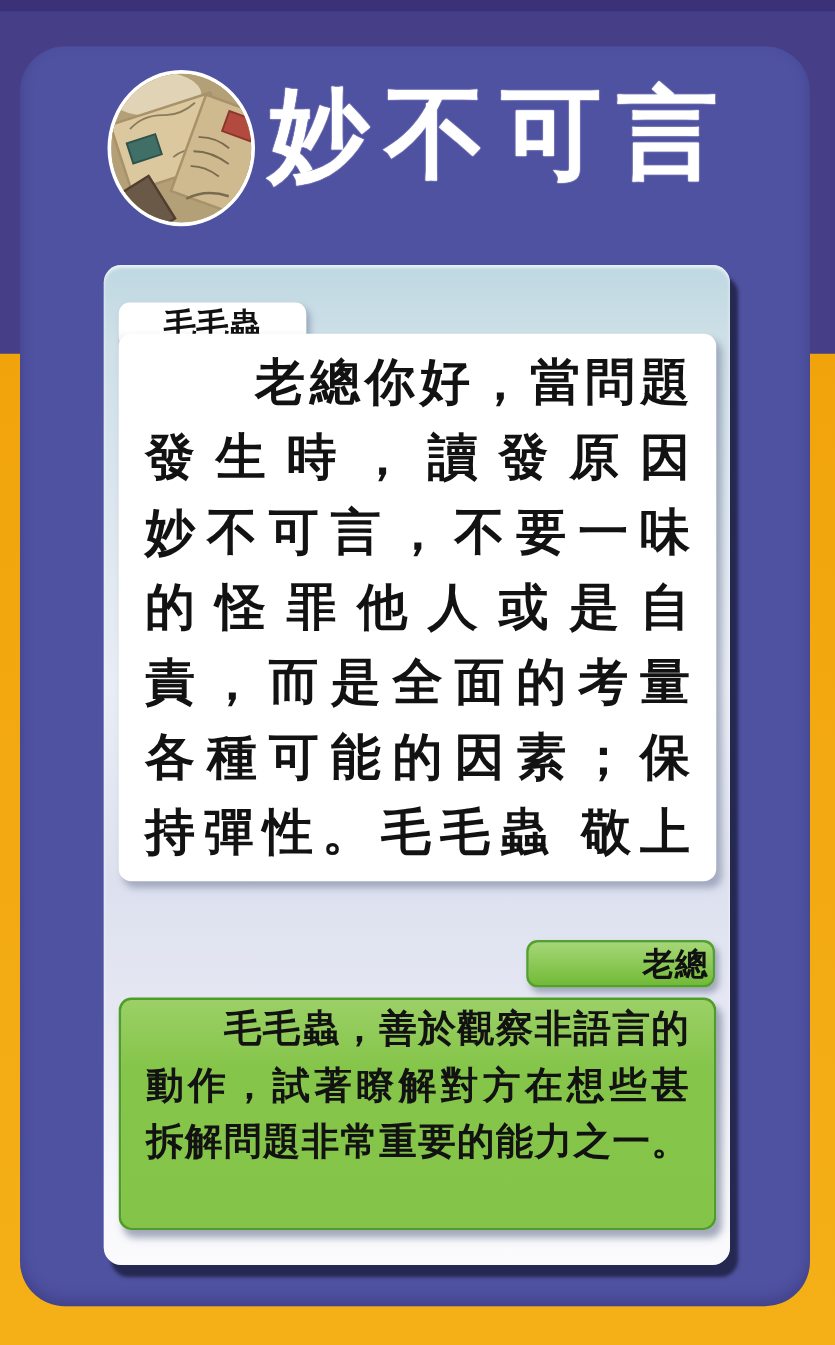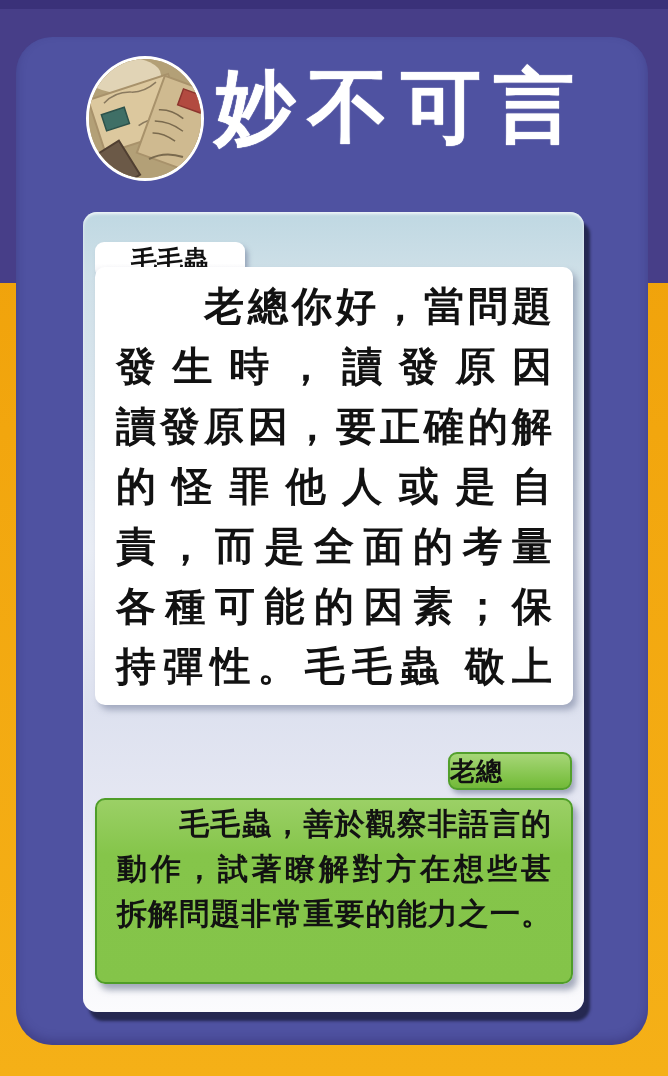--- a/index.html
+++ b/index.html
@@ -42,21 +42,21 @@
     position:absolute;display:flex;align-items:center;
     font-size:26px;font-weight:bold;color:#111111;
     box-sizing:border-box;
   }
   .tag-left{
     left:12px;top:11px;width:150px;height:36px;justify-content:center;
     background:linear-gradient(180deg,#ffffff 60%,#ededf2 100%);
     border-radius:9px;box-shadow:3px 4px 5px rgba(108,118,150,.55);margin-top:19px;
   }
   .tag-right{
-    right:12px;top:540px;width:124px;height:38px;justify-content:flex-start;
+    right:12px;top:540px;width:151px;height:38px;justify-content:flex-end;
     padding-right:4px;
     background:linear-gradient(180deg,#a6d677 0%,#7abf40 85%,#72b83a 100%);
     border:2px solid #53a02c;border-radius:9px;
     box-shadow:3px 4px 5px rgba(95,105,135,.5);
   }
 
   .bubble{
     position:absolute;left:12px;width:478px;box-sizing:border-box;
     color:#121212;font-weight:bold;overflow:hidden;
   }
@@ -110,21 +110,21 @@
 
     <div class="chat-panel">
 
       <div class="sender-tag tag-left">
         <span>毛毛蟲</span>
       </div>
 
       <div class="bubble bubble-white">
         <div class="msg-line">　　老總你好，當問題</div>
         <div class="msg-line">發生時，讀發原因</div>
-        <div class="msg-line">讀發原因，要正確的解</div>
+        <div class="msg-line">妙不可言，不要一味</div>
         <div class="msg-line">的怪罪他人或是自</div>
         <div class="msg-line">責，而是全面的考量</div>
         <div class="msg-line">各種可能的因素；保</div>
         <div class="msg-line">持彈性。毛毛蟲 敬上</div>
       </div>
 
       <div class="sender-tag tag-right">
         <span>老總</span>
       </div>
 

